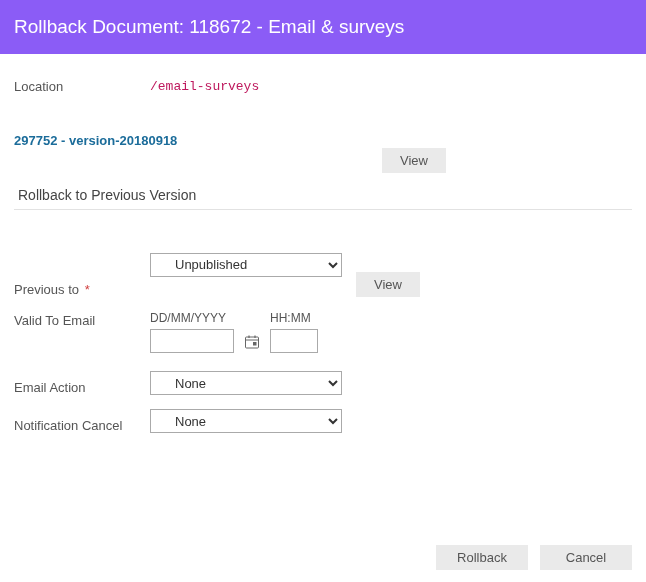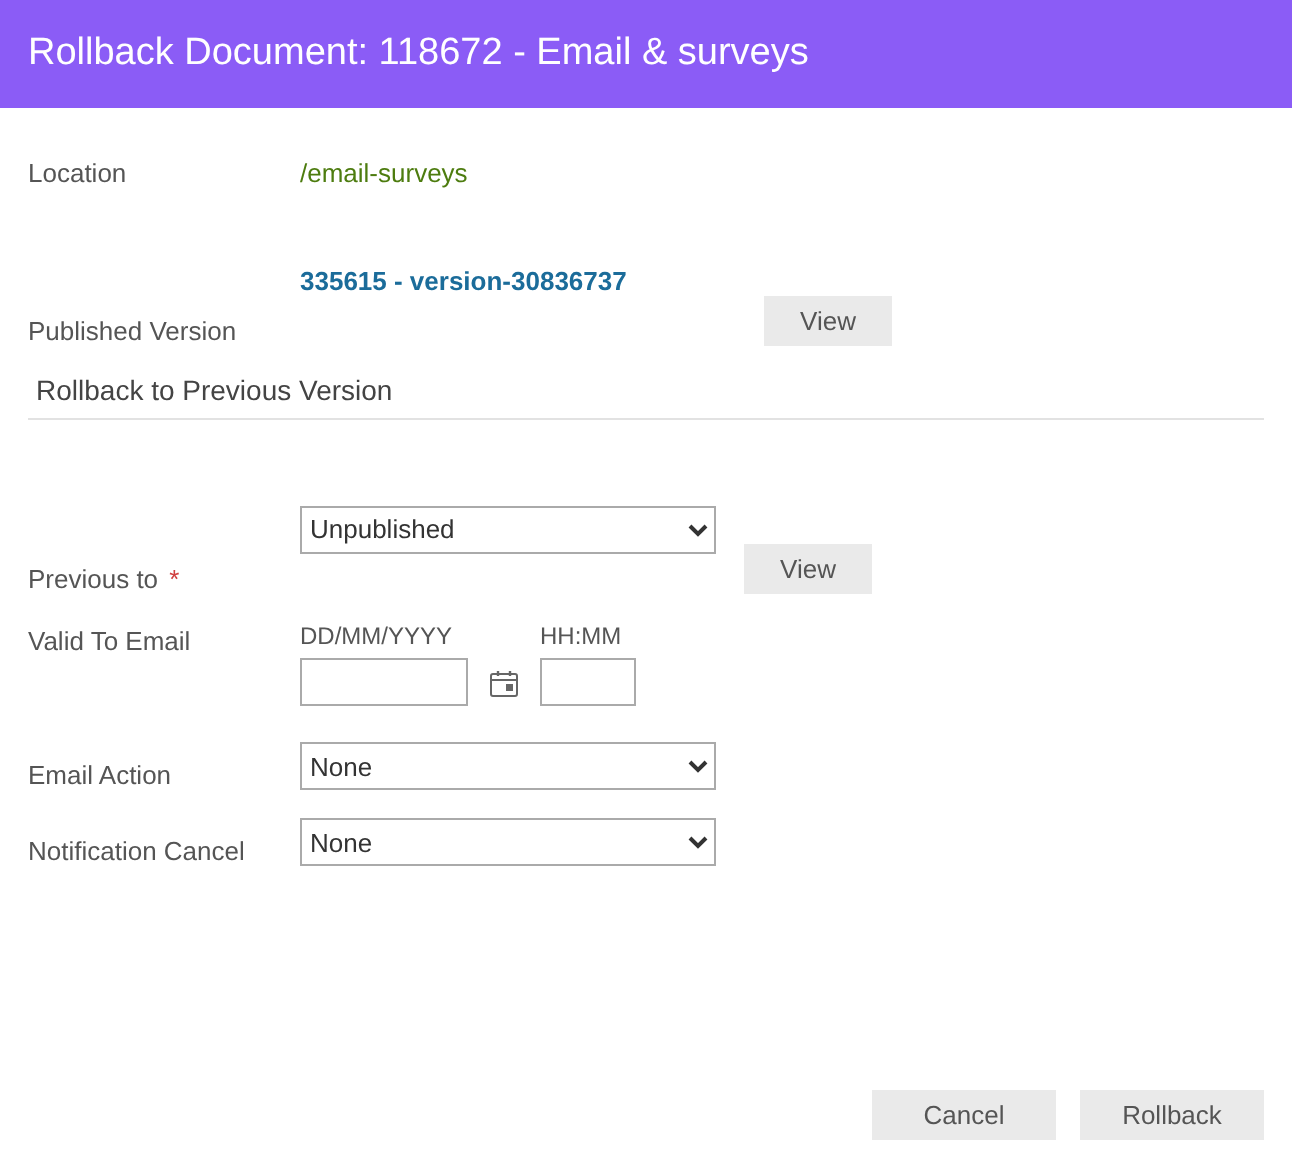--- a/index.html
+++ b/index.html
@@ -32,21 +32,21 @@
       flex-shrink: 0;
       color: #555;
       font-size: 13px;
     }
     .value-col {
       flex: 1;
       display: flex;
       align-items: center;
       gap: 14px;
     }
-    .plain-text { color: #4d7c0f; }
+    .plain-text { color: #be185d; font-family: Liberation Mono, monospace; }
     .link-text { color: #1b6c9a; font-weight: 600; }
     .btn {
       background: #eaeaea;
       border: none;
       color: #555;
       padding: 5px 18px;
       font-size: 13px;
       cursor: pointer;
       min-width: 64px;
       text-align: center;
@@ -59,26 +59,26 @@
       font-size: 14px;
       margin: 12px 0 6px 4px;
     }
     hr.divider {
       border: none;
       border-top: 1px solid #e2e2e2;
       margin-bottom: 22px;
     }
     .req { color: #d04040; margin-left: 2px; }
     select.form-select {
-      width: 208px;
+      width: 192px;
       height: 24px;
       border: 1px solid #aaa;
       background: #fff;
       font-size: 13px;
-      padding: 0 0;
+      padding: 0 20px;
       color: #333;
     }
     .date-row { display: flex; align-items: flex-end; gap: 10px; }
     .sublabel { font-size: 12px; color: #555; margin-bottom: 4px; display: block; }
     input.text-input {
       height: 24px;
       border: 1px solid #aaa;
       padding: 0 4px;
       font-size: 13px;
       color: #333;
@@ -113,23 +113,22 @@
 <div class="content">
 
   <div class="row">
     <div class="label-col">Location</div>
     <div class="value-col">
       <span class="plain-text">/email-surveys</span>
     </div>
   </div>
 
   <div class="row link-and-btn">
-    <div class="label-col">Published Version</div>
     <div class="value-col" style="justify-content: space-between; width: 100%;">
-      <span class="link-text">335615 - version-30836737</span>
+      <span class="link-text">297752 - version-20180918</span>
       <button class="btn" style="margin-right: 186px;">View</button>
     </div>
   </div>
 
   <div class="section-title">Rollback to Previous Version</div>
   <hr class="divider">
 
   <div class="row">
     <div class="label-col">
       <span>Previous to</span>
@@ -182,15 +181,15 @@
     <div class="value-col">
       <select class="form-select">
         <option>None</option>
       </select>
     </div>
   </div>
 
 </div>
 
 <div class="footer">
+  <button class="btn btn-wide">Rollback</button>
   <button class="btn btn-wide">Cancel</button>
-  <button class="btn btn-wide">Rollback</button>
 </div>
 
 </body></html>

